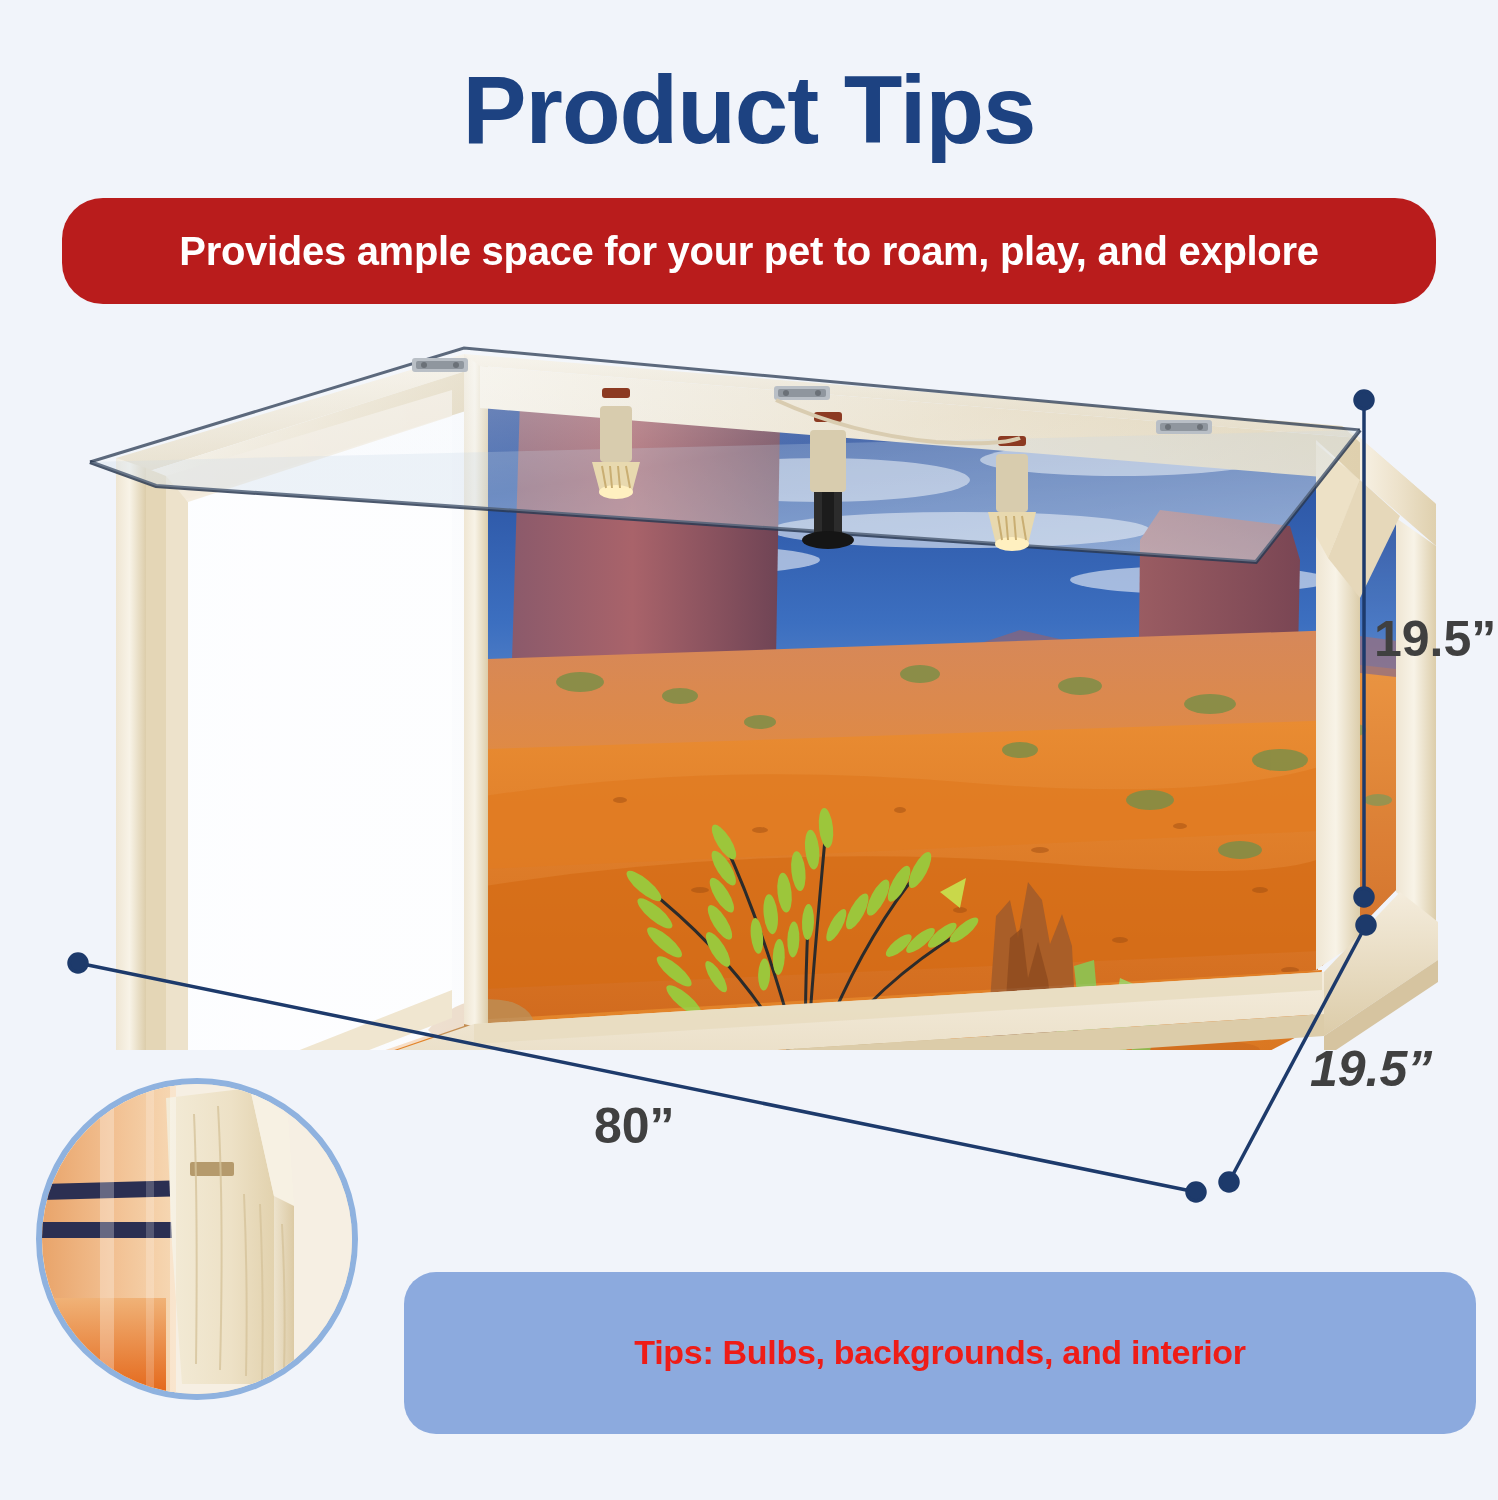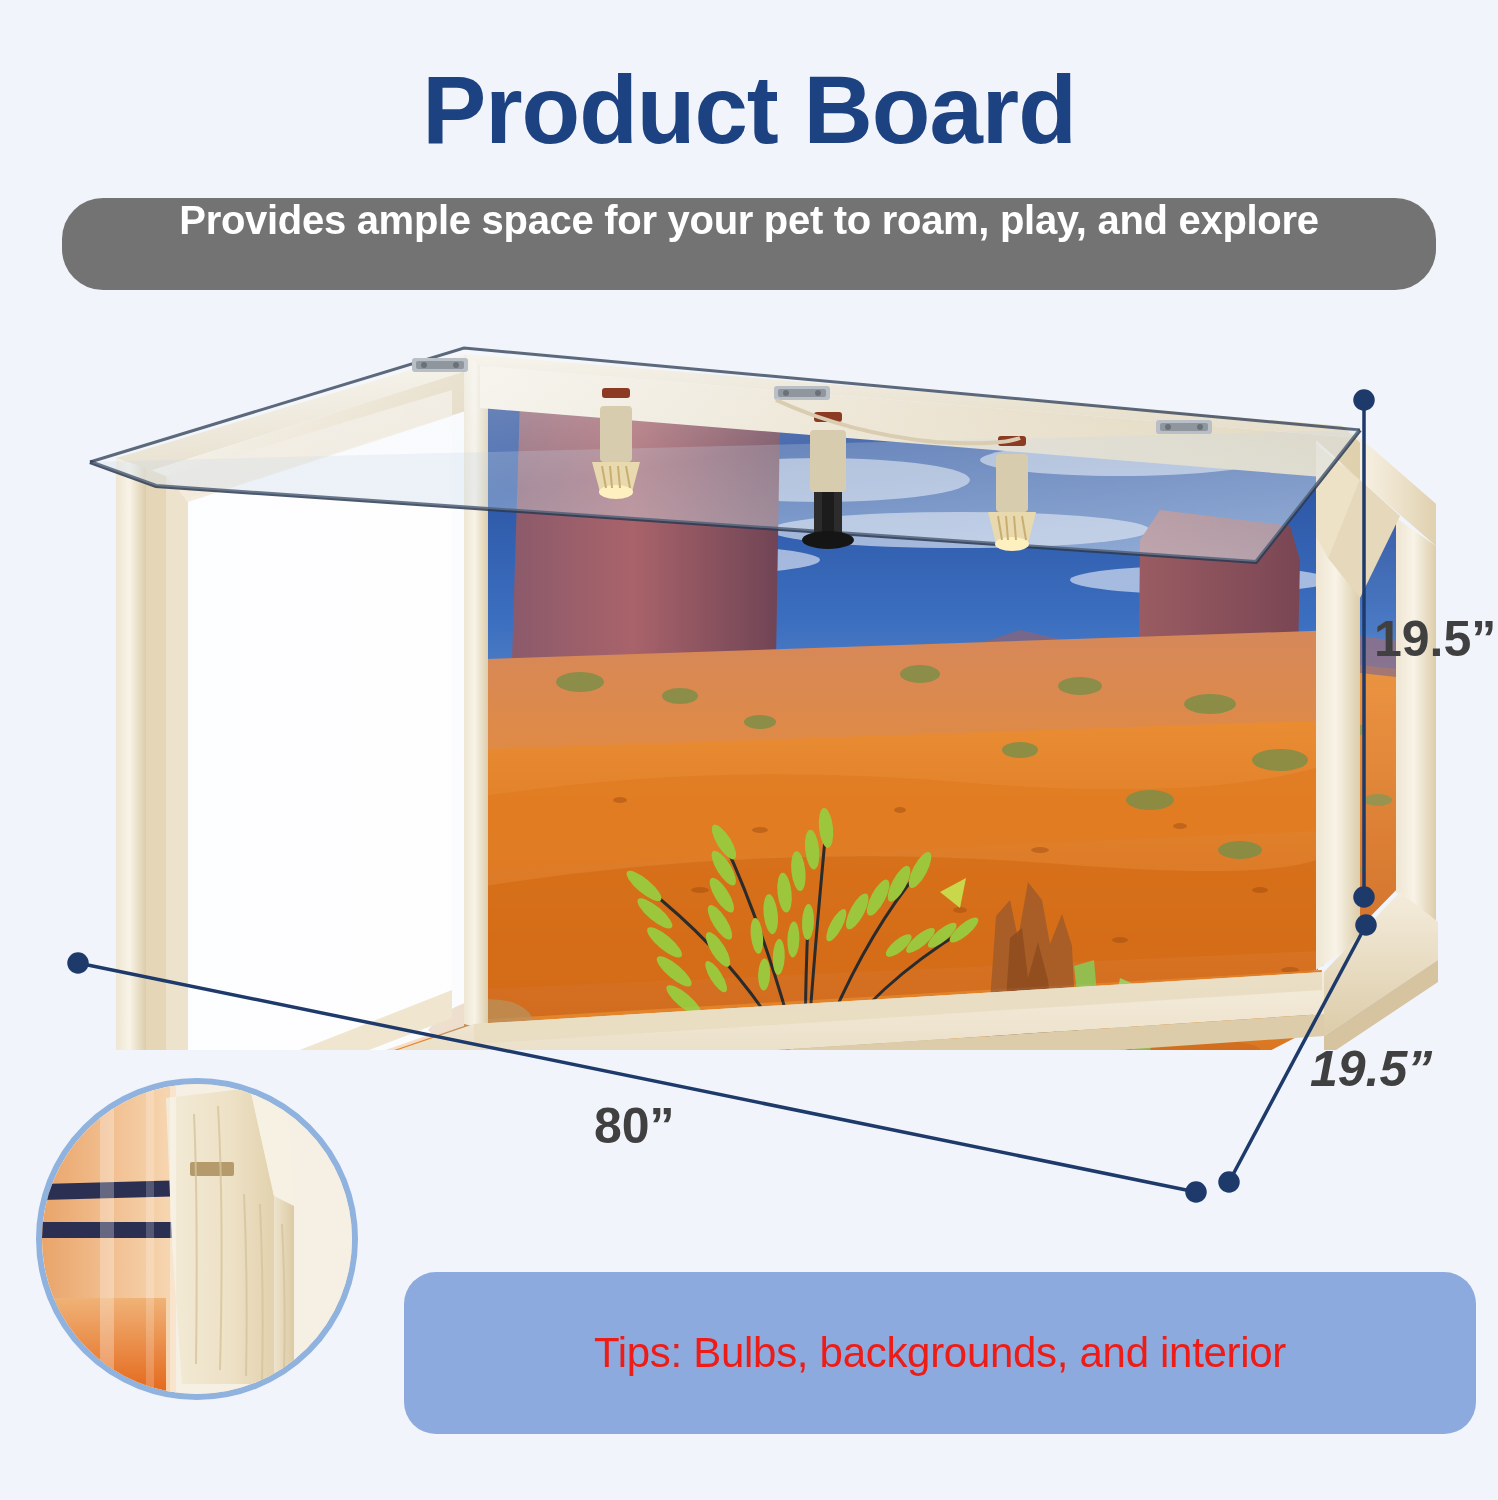--- a/index.html
+++ b/index.html
@@ -16,24 +16,24 @@
   .title{
     position:absolute;left:0;right:0;top:62px;
     text-align:center;
     font-size:96px;line-height:1;
     font-weight:bold;
     color:#1D4281;
     letter-spacing:-1px;
   }
   .subtitle-pill{
     position:absolute;left:62px;top:198px;
-    width:1374px;height:92px;
-    background:#737373;
+    width:1374px;height:106px;
+    background:#b91c1c;
     border-radius:41px;
-    display:flex;justify-content:center;
+    display:flex;align-items:center;justify-content:center;
   }
   .subtitle-pill span{
     color:#FFFFFF;
     font-size:40px;font-weight:bold;
     letter-spacing:-0.3px;
     white-space:nowrap;
   }
   .terr-svg{position:absolute;left:60px;top:330px;}
 
   
@@ -73,33 +73,33 @@
     position:absolute;left:404px;top:1272px;
     width:1072px;height:162px;
     background:#8CAADE;
     border-radius:32px;
     display:flex;flex-direction:column;
     align-items:center;justify-content:center;
     gap:6px;
   }
   .tips-pill div{
     color:#EE1C17;
-    font-size:42px;font-weight:normal;
+    font-size:34px;font-weight:bold;
     letter-spacing:-0.3px;
     white-space:nowrap;
     line-height:1.15;
     text-align:center;
   }
 </style>
 </head>
 <body>
 
 <div id="stage">
 
-  <div class="title">Product Board</div>
+  <div class="title">Product Tips</div>
 
   <div class="subtitle-pill">
     <span>Provides ample space for your pet to roam, play, and explore</span>
   </div>
 
   <svg class="terr-svg" width="1420" height="720" viewBox="0 0 1420 720">
     <defs>
 
       <linearGradient id="woodTop" x1="0" y1="0" x2="0" y2="1">
         <stop offset="0" stop-color="#F6EFE0"></stop>

